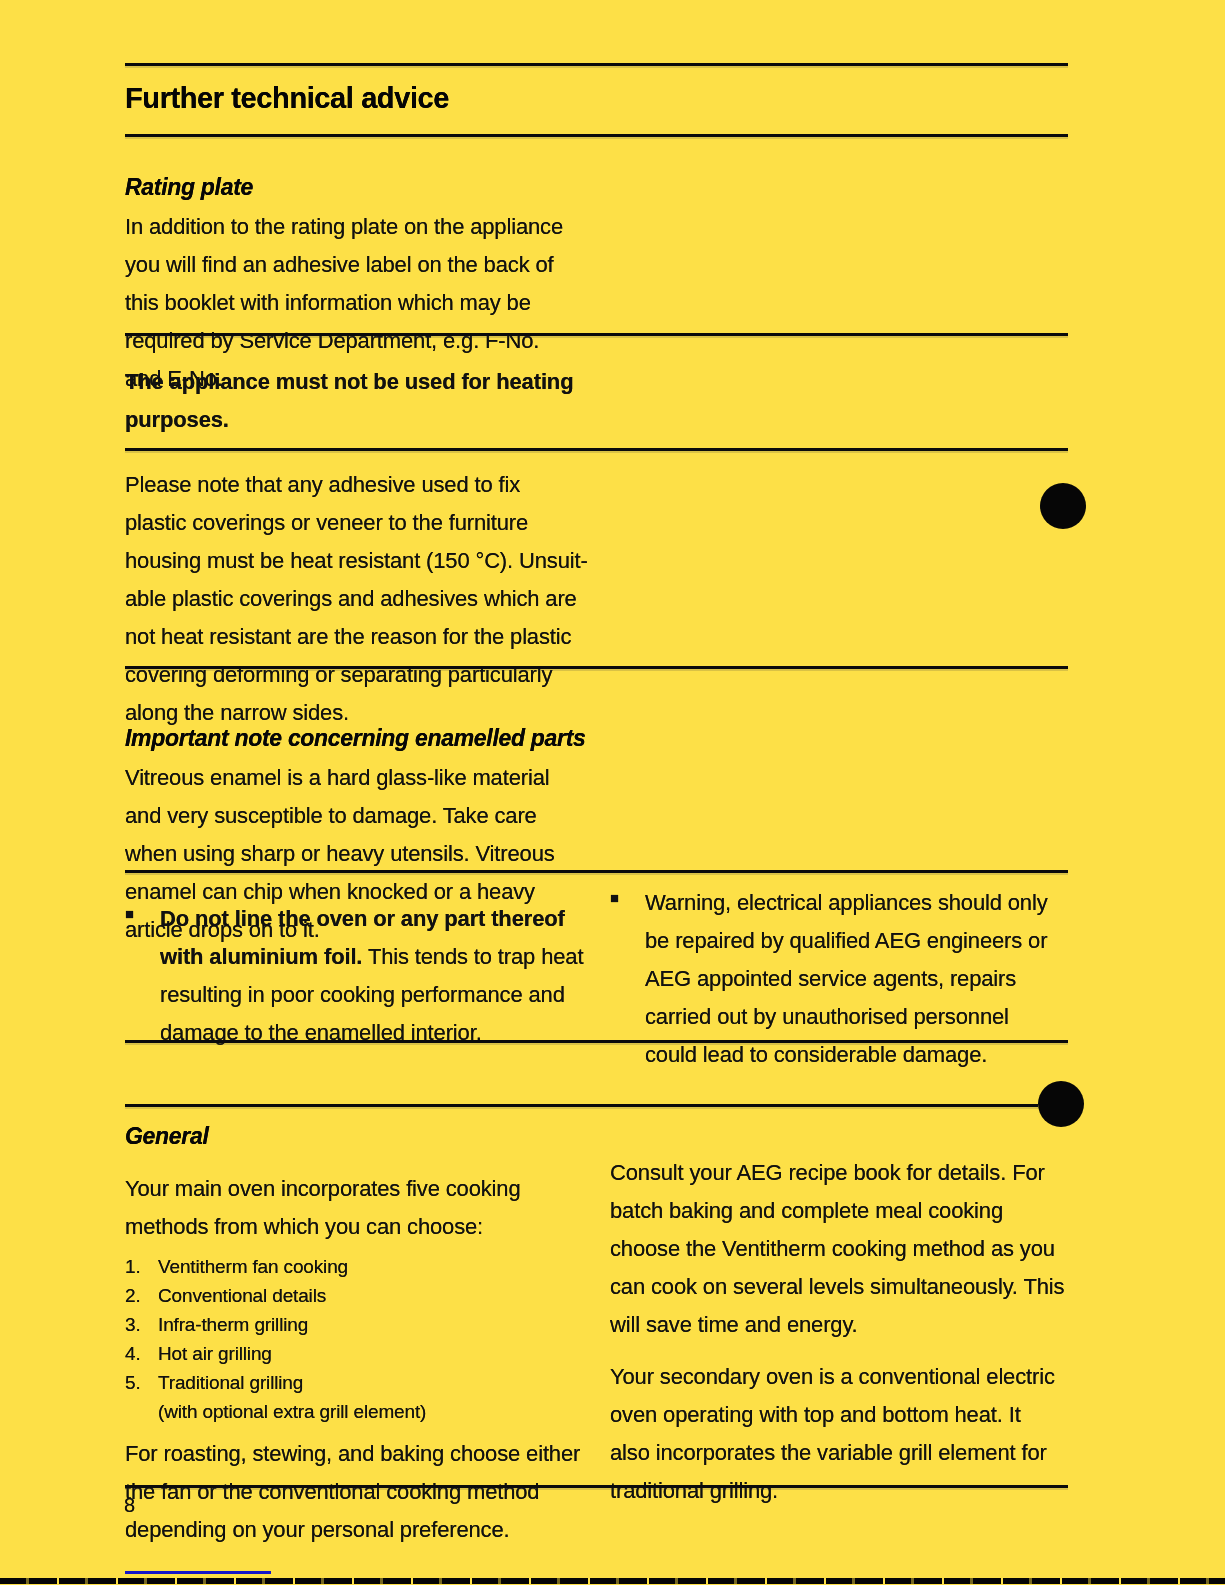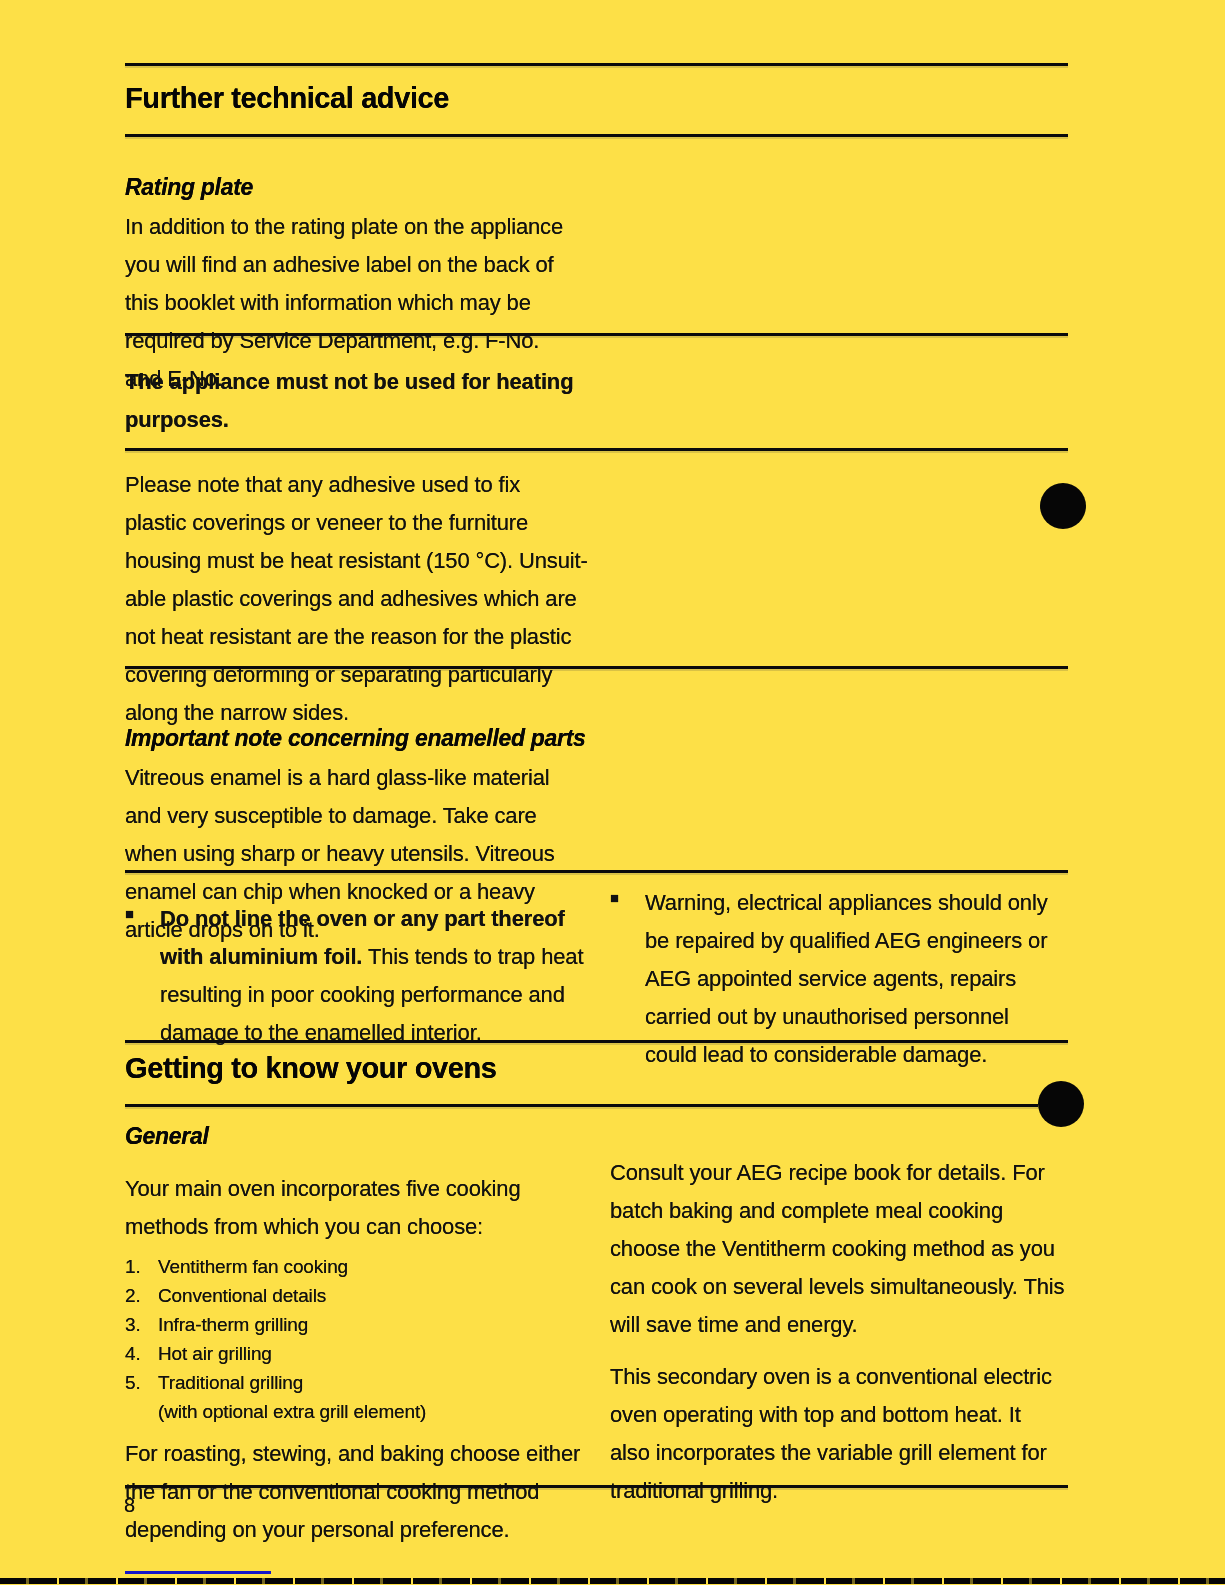--- a/index.html
+++ b/index.html
@@ -130,21 +130,20 @@
     <span class="bmark">■</span>
     <div class="btext body">Warning, electrical appliances should only
 be repaired by qualified AEG engineers or
 AEG appointed service agents, repairs
 carried out by unauthorised personnel
 could lead to considerable damage.</div>
   </div>
 
   <div class="rule" style="top:1040px;"></div>
 
-  <div class="h1" style="top:1052px;">Getting to know your ovens</div>
   <div class="rule" style="top:1104px;width:913px;"></div>
   <div class="dot" style="left:1038px;top:1081px;"></div>
 
   <div class="abs subhead" style="left:125px;top:1122px;">General</div>
 
   <div class="abs col-left" style="top:1154px;">
     <div class="body">Your main oven incorporates five cooking
 methods from which you can choose:</div>
     <div class="list">
       <div class="li">
@@ -173,21 +172,21 @@
 the fan or the conventional cooking method
 depending on your personal preference.</div>
   </div>
 
   <div class="abs col-right" style="top:1154px;">
     <div class="body">Consult your AEG recipe book for details. For
 batch baking and complete meal cooking
 choose the Ventitherm cooking method as you
 can cook on several levels simultaneously. This
 will save time and energy.</div>
-    <div class="body para2">This secondary oven is a conventional electric
+    <div class="body para2">Your secondary oven is a conventional electric
 oven operating with top and bottom heat. It
 also incorporates the variable grill element for
 traditional grilling.</div>
   </div>
 
   <div class="rule" style="top:1485px;"></div>
   <div class="page-number">8</div>
 
   <div class="pen-mark"></div>
   <div class="scan-edge"></div>

